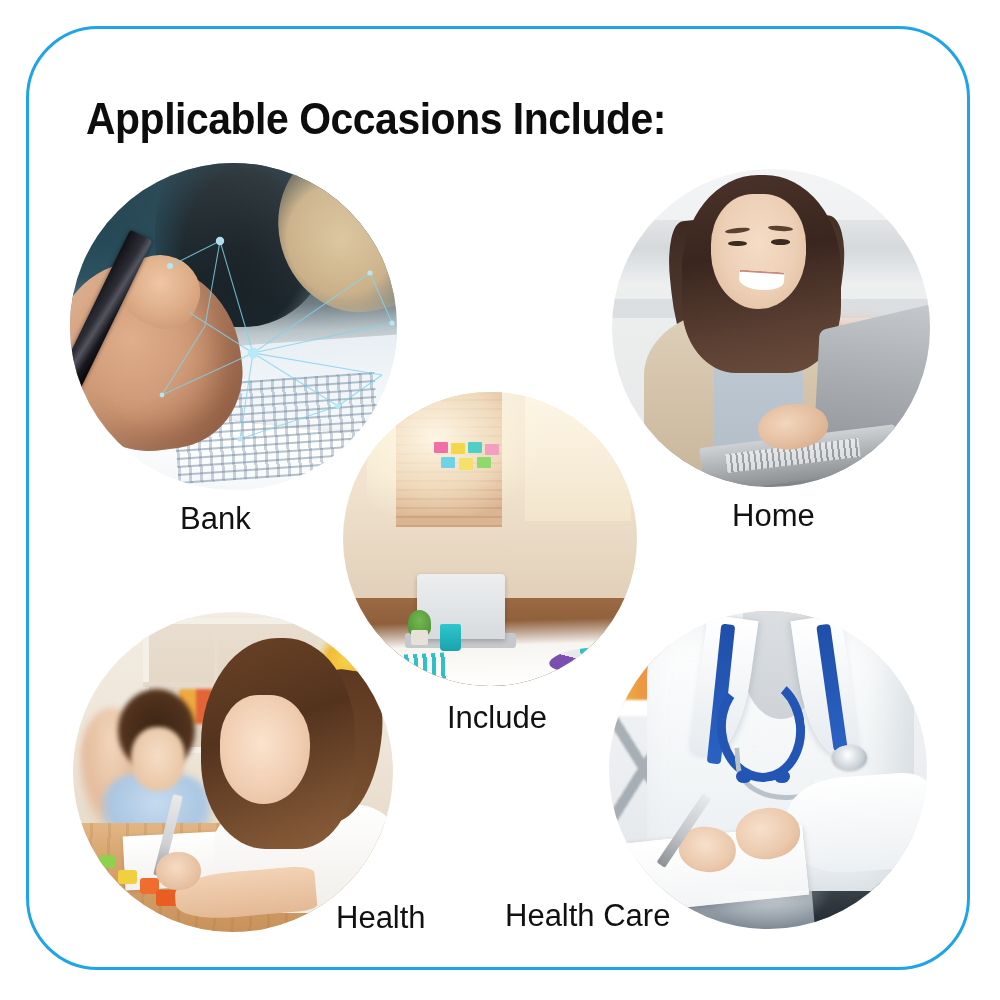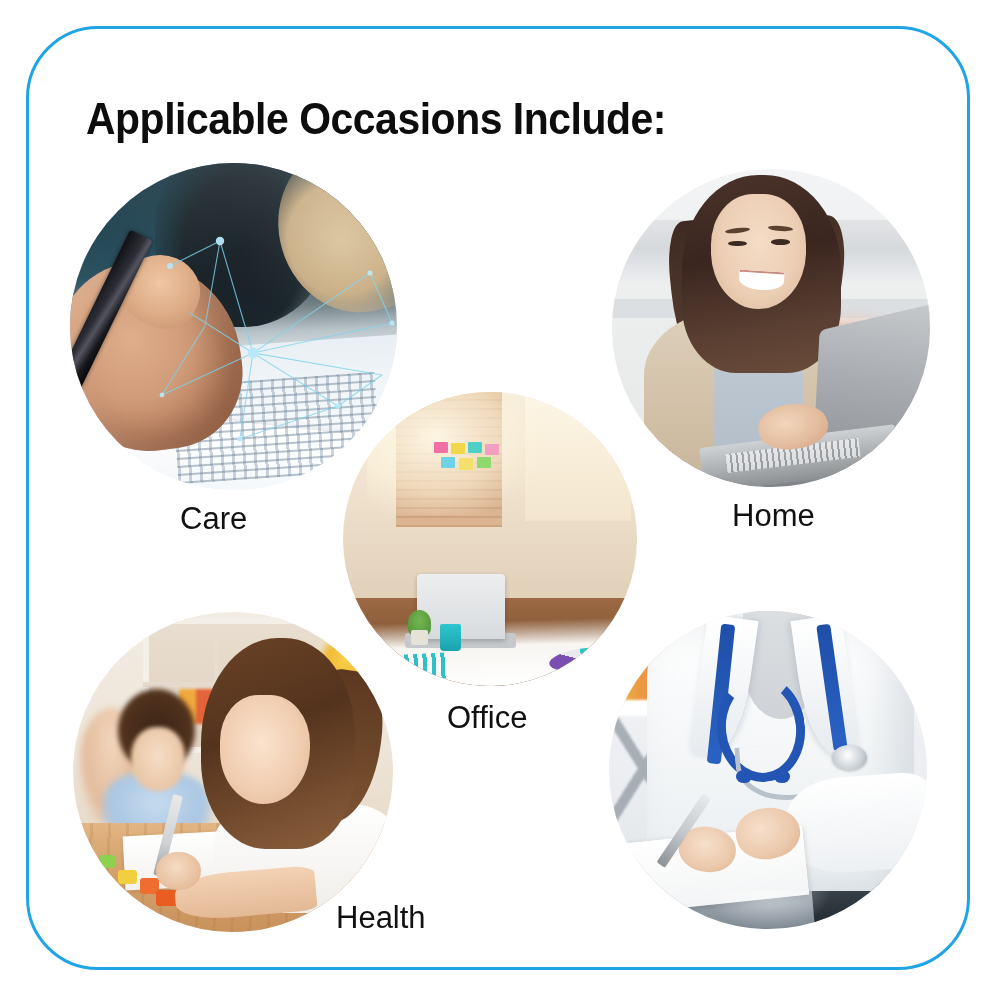--- a/index.html
+++ b/index.html
@@ -580,21 +580,21 @@
           <circle cx="100" cy="103" r="3"></circle>
             <circle cx="300" cy="110" r="2.6"></circle>
           <circle cx="322" cy="160" r="2.6"></circle>
             <circle cx="268" cy="243" r="2.8"></circle>
           <circle cx="170" cy="276" r="2.6"></circle>
             <circle cx="92" cy="232" r="2.4"></circle>
         </g>
       </svg>
       <div class="bank-sheen"></div>
     </div>
-    <div class="lbl" style="left:110px;top:338px;">Care</div>
+    <div class="lbl" style="left:110px;top:338px;">Bank</div>
   </div>
 
   <div class="tile" style="left:612px;top:169px;width:318px;height:318px;">
     <div class="circle home-bg" style="width:318px;height:318px;">
       <div class="home-window"></div>
       <div class="home-window2"></div>
       <div class="home-warm"></div>
       <div class="home-counter"></div>
       <div class="home-hair-l"></div>
       <div class="home-hair-r"></div>
@@ -677,21 +677,21 @@
       <div class="office-table"></div>
       <div class="office-papers"></div>
       <div class="office-laptop-base"></div>
       <div class="office-laptop"></div>
       <div class="office-plant"></div>
       <div class="office-pot"></div>
       <div class="office-cup"></div>
       <div class="office-chart"></div>
       <div class="office-bars"></div>
     </div>
-    <div class="lbl" style="left:104px;top:308px;">Office</div>
+    <div class="lbl" style="left:104px;top:308px;">Include</div>
   </div>
 
   <div class="tile" style="left:73px;top:612px;width:320px;height:320px;">
     <div class="circle school-bg" style="width:320px;height:320px;">
       <div class="school-shelf"></div>
       <div class="school-shelf-h"></div>
       <div class="school-shelf-div"></div>
       <div class="school-toys"></div>
       <div class="school-poster"></div>
 
@@ -739,15 +739,16 @@
       <div class="hc-ear-l"></div>
       <div class="hc-ear-r"></div>
       <div class="hc-chest"></div>
       <div class="hc-sleeve"></div>
       <div class="hc-clipboard"></div>
       <div class="hc-hand-r"></div>
       <div class="hc-hand-l"></div>
       <div class="hc-pen"></div>
       <div class="hc-refl"></div>
     </div>
+    <div class="lbl" style="left:-104px;top:287px;">Health Care</div>
   </div>
 
 </div>
 
 </body></html>

